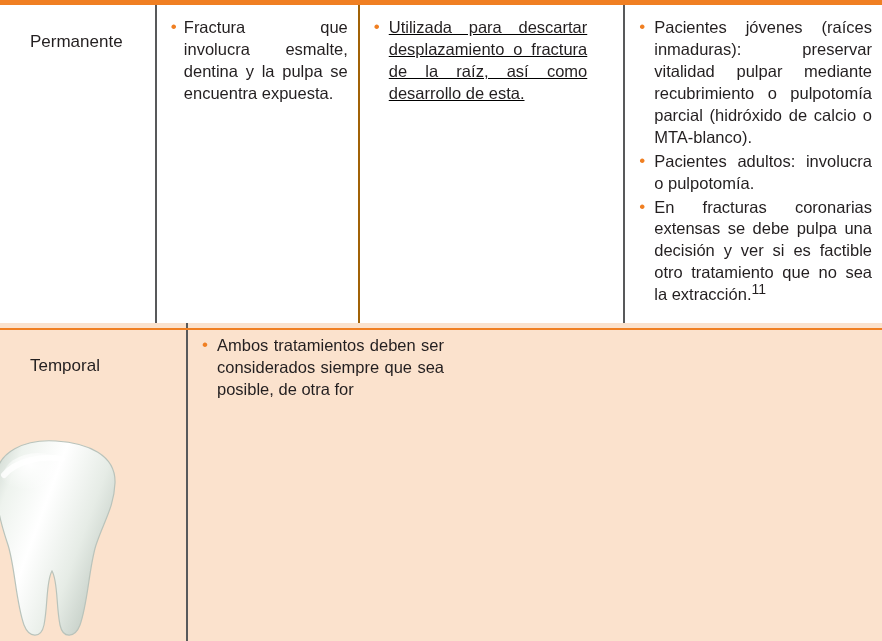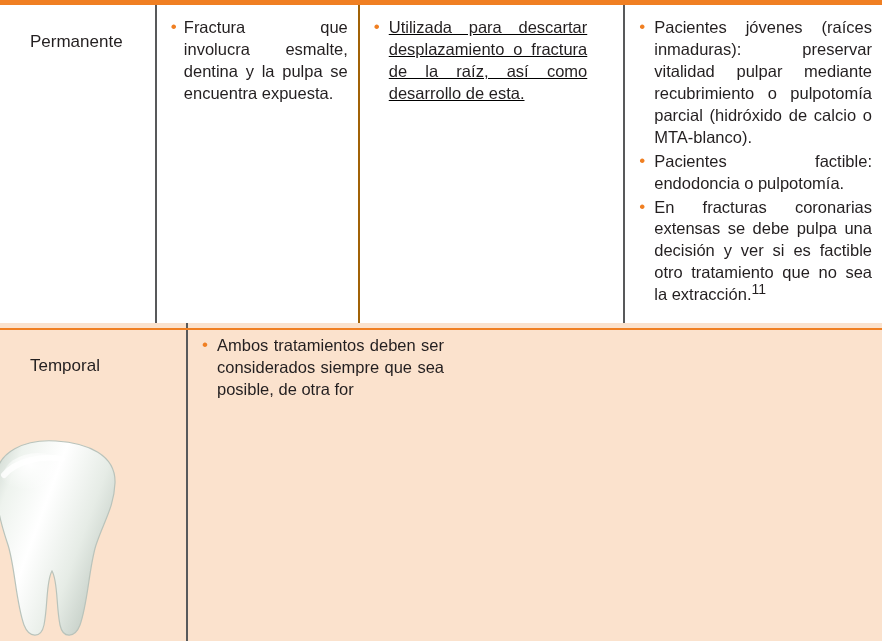--- a/index.html
+++ b/index.html
@@ -147,21 +147,21 @@
         </ul>
       </div>
       <div class="cell c3">
         <ul class="bullets">
           <li>Utilizada para descartar desplazamiento o fractura de la raíz, así como desarrollo de esta.</li>
         </ul>
       </div>
       <div class="cell c4">
         <ul class="bullets">
           <li>Pacientes jóvenes (raíces inmaduras): preservar vitalidad pulpar mediante recubrimiento o pulpotomía parcial (hidróxido de calcio o MTA-blanco).</li>
-          <li>Pacientes factible: endodoncia o pulpotomía.</li>
+          <li>Pacientes adultos: involucra o pulpotomía.</li>
           <li><span>En fracturas coronarias extensas se debe pulpa una decisión y ver si es factible otro tratamiento que no sea la extracción.</span><sup>11</sup></li>
         </ul>
       </div>
     </div>
 
     <div class="rowsep"></div>
 
     <div class="row row-temporal">
       <div class="cell c1">
         <div class="dent-label temporal">Temporal</div>

